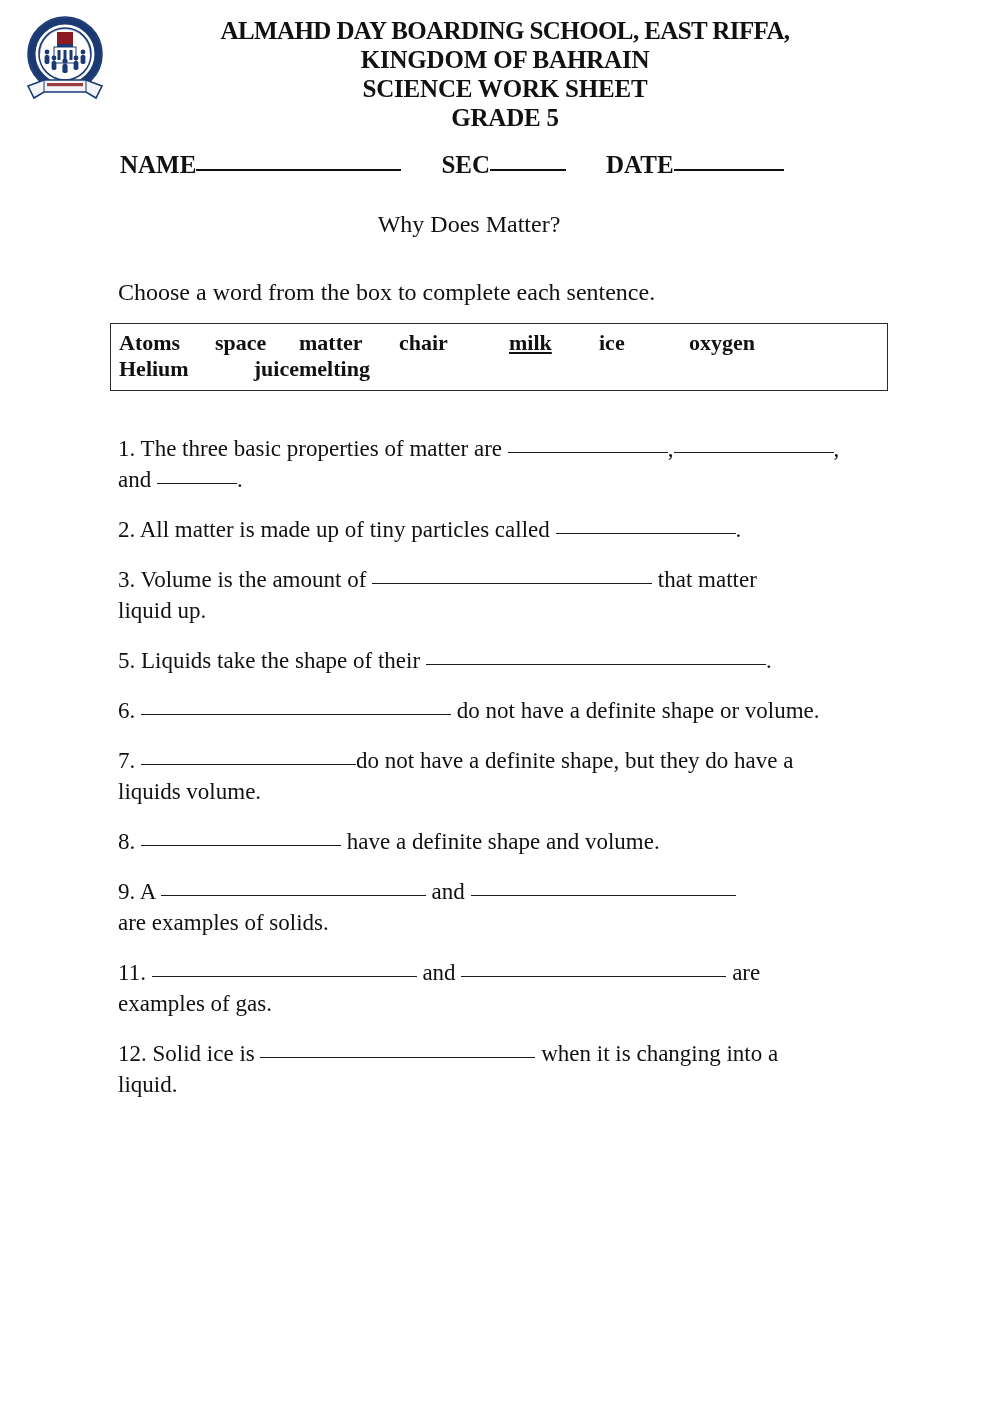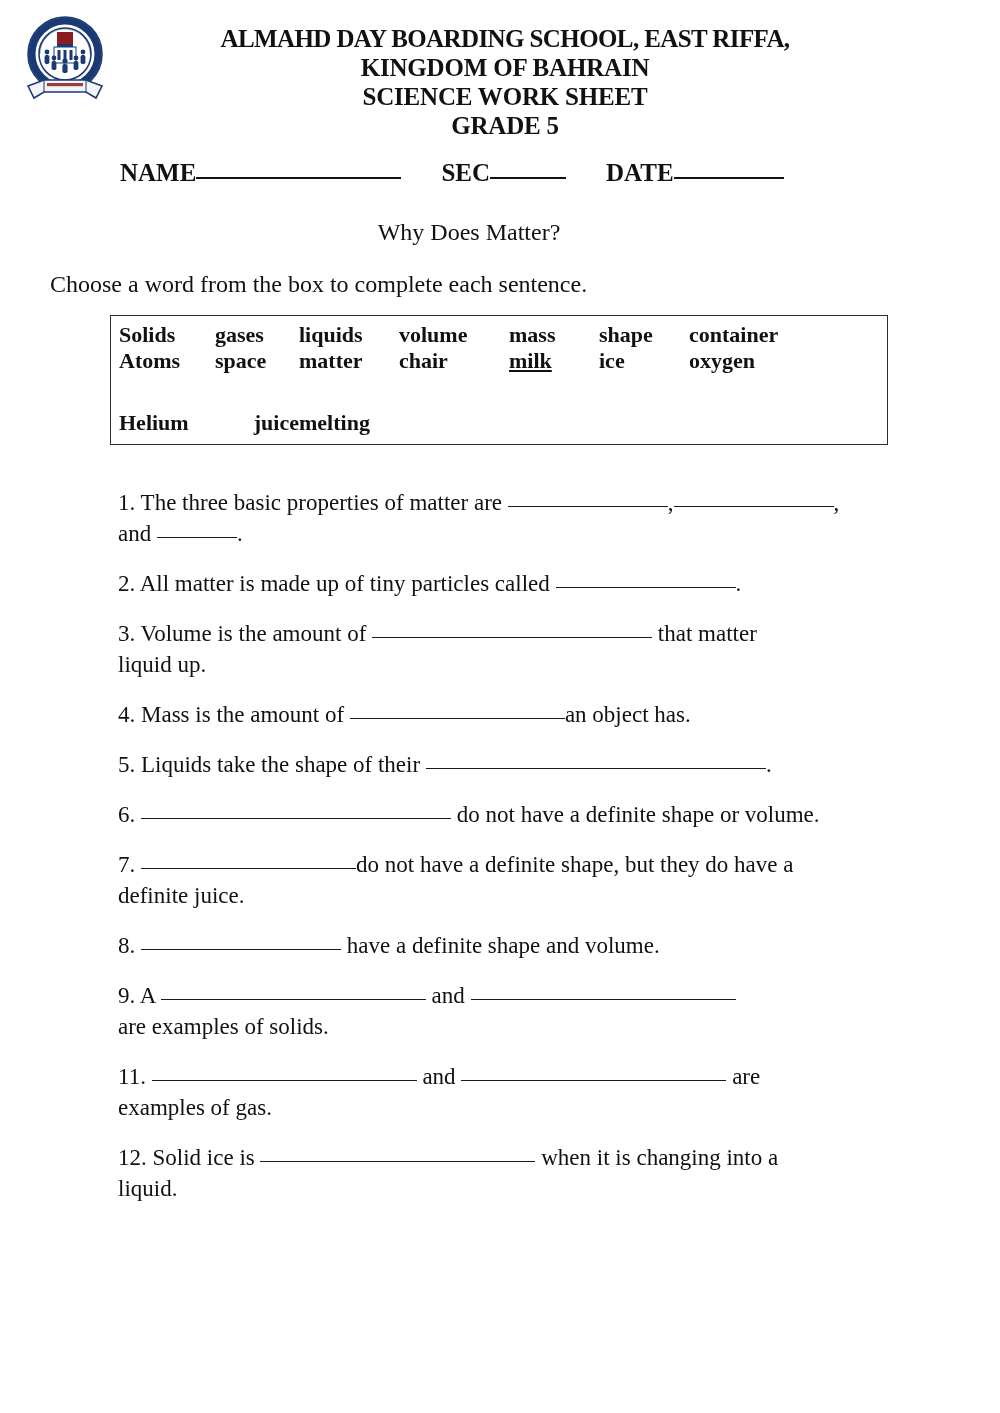--- a/index.html
+++ b/index.html
@@ -45,21 +45,21 @@
     padding-left: 36px;
     padding-right: 26px;
   }
   .school-titles .line {
     font-weight: bold;
     font-size: 25px;
     line-height: 29px;
     letter-spacing: -0.2px;
     white-space: nowrap;
   }
-  .school-titles .line.l1 { letter-spacing: -0.6px; margin-top: 8px; }
+  .school-titles .line.l1 { letter-spacing: -0.6px; }
 
   .namebar {
     margin-top: 18px;
     padding-left: 120px;
     font-weight: bold;
     font-size: 25px;
     line-height: 30px;
     white-space: nowrap;
   }
   .namebar .gap-md { display: inline-block; width: 40px; }
@@ -76,22 +76,22 @@
   .worksheet-title {
     text-align: center;
     font-size: 24px;
     margin-top: 31px;
     padding-right: 110px;
     padding-left: 48px;
   }
 
   .instruction {
     font-size: 24px;
-    margin-top: 25px;
-    padding-left: 50px;
+    margin-top: 41px;
+    padding-left: 118px;
   }
 
   .word-box {
     margin: 17px 0 0 110px;
     width: 778px;
     border: 1.5px solid #2b2b2b;
     box-sizing: border-box;
     padding: 6px 0 8px 8px;
     background: #ffffff;
   }
@@ -170,32 +170,30 @@
 
     <div class="namebar">
       <span>NAME</span><span class="rule name-rule"></span><span class="gap-md"></span><span>SEC</span><span class="rule sec-rule"></span><span class="gap-md"></span><span>DATE</span><span class="rule date-rule"></span>
     </div>
   </div>
 
   <div class="worksheet-title">Why Does Matter?</div>
   <div class="instruction">Choose a word from the box to complete each sentence.</div>
 
   <div class="word-box" id="word-box">
-      <div class="word-row"><span class="w" style="width: 96px;">Solids</span><span class="w" style="width: 84px;">gases</span><span class="w" style="width: 100px;">liquids</span><span class="w" style="width: 110px;">volume</span><span class="w" style="width: 90px;">mass</span><span class="w" style="width: 90px;">shape</span><span class="w" style="width: 130px;">container</span></div>
       <div class="word-row"><span class="w" style="width: 96px;">Atoms</span><span class="w" style="width: 84px;">space</span><span class="w" style="width: 100px;">matter</span><span class="w" style="width: 110px;">chair</span><span class="w" style="width: 90px; text-decoration: underline;">milk</span><span class="w" style="width: 90px;">ice</span><span class="w" style="width: 130px;">oxygen</span></div>
-      <div class="word-row"><span class="w" style="width: 96px;">Helium</span><span class="w" style="width: 84px; text-align: right;">juice</span><span class="w" style="width: 100px; margin-top: 36px;">melting</span></div>
+      <div class="word-row"><span class="w" style="width: 96px;">Helium</span><span class="w" style="width: 84px; text-align: right;">juice</span><span class="w" style="width: 100px;">melting</span></div>
     </div>
 
   <div class="questions" id="questions">
       <div class="q"><span>1. The three basic properties of matter are </span><span class="blank" style="width: 160px;"></span><span>,</span><span class="blank" style="width: 160px;"></span><span>,</span><br><span>and </span><span class="blank" style="width: 80px;"></span><span>.</span></div>
       <div class="q"><span>2. All matter is made up of tiny particles called </span><span class="blank" style="width: 180px;"></span><span>.</span></div>
       <div class="q"><span>3. Volume is the amount of </span><span class="blank" style="width: 280px;"></span><span> that matter</span><br><span>liquid up.</span></div>
-      <div class="q"><span>4. Mass is the amount of </span><span class="blank" style="width: 215px;"></span><span>an object has.</span></div>
       <div class="q"><span>5. Liquids take the shape of their </span><span class="blank" style="width: 340px;"></span><span>.</span></div>
       <div class="q"><span>6. </span><span class="blank" style="width: 310px;"></span><span> do not have a definite shape or volume.</span></div>
-      <div class="q"><span>7. </span><span class="blank" style="width: 215px;"></span><span>do not have a definite shape, but they do have a</span><br><span>definite juice.</span></div>
+      <div class="q"><span>7. </span><span class="blank" style="width: 215px;"></span><span>do not have a definite shape, but they do have a</span><br><span>liquids volume.</span></div>
       <div class="q"><span>8. </span><span class="blank" style="width: 200px;"></span><span> have a definite shape and volume.</span></div>
       <div class="q"><span>9. A </span><span class="blank" style="width: 265px;"></span><span> and </span><span class="blank" style="width: 265px;"></span><br><span>are examples of solids.</span></div>
       <div class="q"><span>11. </span><span class="blank" style="width: 265px;"></span><span> and </span><span class="blank" style="width: 265px;"></span><span> are</span><br><span>examples of gas.</span></div>
       <div class="q"><span>12. Solid ice is </span><span class="blank" style="width: 275px;"></span><span> when it is changing into a</span><br><span>liquid.</span></div>
     </div>
 
 </div>
 
 </body></html>

